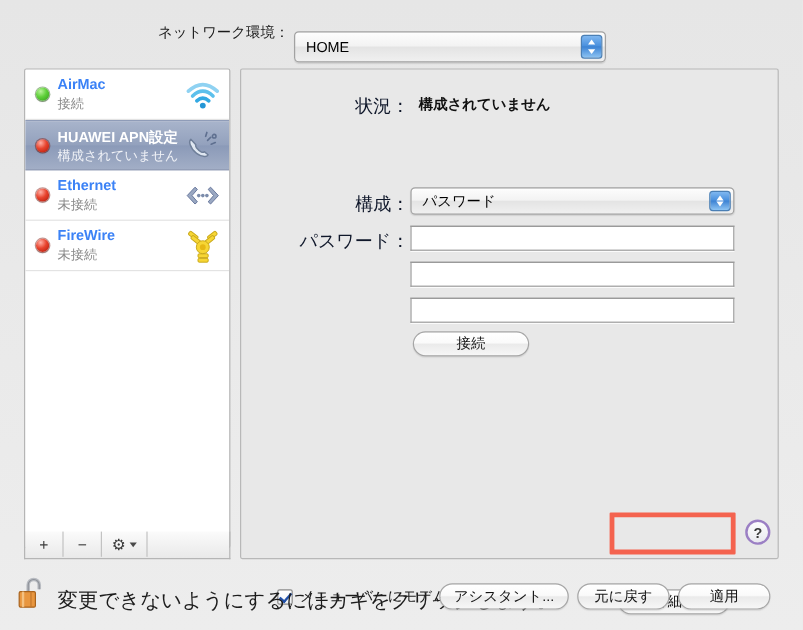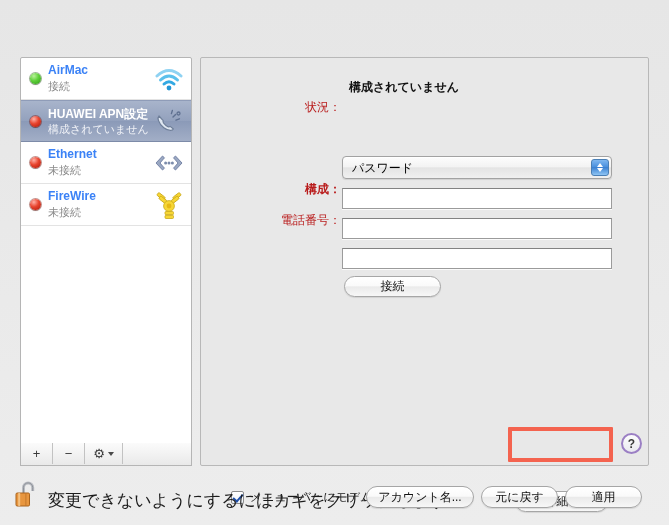--- a/index.html
+++ b/index.html
@@ -114,22 +114,22 @@
 
   
   #main {
     position: absolute; left: 200px; top: 57px; width: 449px; height: 409px;
     background: #e8e8e8;
     border: 1px solid #b8b8b8;
     border-radius: 2px;
     box-sizing: border-box;
   }
   .frm-label {
-    position: absolute; font-size: 12px; color: #b91c1c;
-    text-align: right; white-space: nowrap; margin-top: 20px;
+    position: absolute; font-size: 15px; color: #0f172a;
+    text-align: right; white-space: nowrap;
   }
   .frm-value-bold {
     position: absolute; font-size: 12px; font-weight: bold; color: #111; white-space: nowrap;
   }
   .tfield {
     position: absolute;
     background: #ffffff;
     border: 1px solid #9b9b9b;
     border-top-color: #828282;
     box-sizing: border-box;
@@ -190,20 +190,27 @@
   }
   #btn-assistant { left: 366px; top: 486px; width: 108px; height: 22px; }
   #btn-revert    { left: 481px; top: 486px; width: 77px; height: 22px; }
   #btn-apply     { left: 565px; top: 486px; width: 77px; height: 22px; }
 </style>
 </head>
 <body>
 
 <div id="root">
 
+  <div class="env-row">
+    <div class="env-label">ネットワーク環境：</div>
+    <div class="popup" id="env-popup">
+      <span class="pv">HOME</span>
+      <span class="arrows"></span>
+    </div>
+  </div>
 
   <div id="sidebar">
 
     <div class="svc">
       <span class="dot green"></span>
       <span class="nm">AirMac</span>
       <span class="st">接続</span>
       <span class="ic">
         <svg width="32" height="30" viewBox="0 0 32 30">
           <g fill="none" stroke-linecap="round">
@@ -279,27 +286,27 @@
       <span>⚙</span>
       <span style="margin-left:3px;border-left:3px solid transparent;border-right:3px solid transparent;border-top:4px solid #4a4a4a;display:inline-block;"></span>
     </div>
   </div>
 
   <div id="main">
 
     <div class="frm-label" style="left:60px; top:21px; width:80px;">状況：</div>
     <div class="frm-value-bold" style="left:148px; top:21px;">構成されていません</div>
 
-    <div class="frm-label" style="left:60px; top:103px; width:80px;font-weight:bold;">構成：</div>
+    <div class="frm-label" style="left:60px; top:103px; width:80px;">構成：</div>
     <div class="popup" style="left:141px; top:98px; width:270px; height:23px;">
       <span class="pv">パスワード</span>
       <span class="arrows"></span>
     </div>
 
-    <div class="frm-label" style="left:40px; top:134px; width:100px;">電話番号：</div>
+    <div class="frm-label" style="left:40px; top:134px; width:100px;">パスワード：</div>
     <div class="tfield" style="left:141px; top:130px; width:270px; height:21px;">
       <input type="text" value="" style="">
     </div>
 
     <div class="tfield" style="left:141px; top:160px; width:270px; height:21px;">
       <input type="text" value="" style="">
     </div>
 
     <div class="tfield" style="left:141px; top:190px; width:270px; height:21px;">
       <input type="password" value="" style="">
@@ -324,17 +331,17 @@
     <svg width="26" height="32" viewBox="0 0 26 32">
       <path d="M9.5 14 V8.5 a4.6 4.6 0 0 1 9.2 0 V12" fill="none" stroke="#b9bcc2" stroke-width="3"></path>
       <path d="M9.5 14 V8.5 a4.6 4.6 0 0 1 9.2 0 V12" fill="none" stroke="#8e9299" stroke-width="1"></path>
       <rect x="2" y="14" width="13.5" height="13" rx="1.2" fill="#e8963f" stroke="#a9631c" stroke-width="1"></rect>
       <rect x="4.2" y="14" width="2" height="13" fill="#f6c98d" opacity="0.85"></rect>
       <rect x="11" y="14" width="1.6" height="13" fill="#c2762a" opacity="0.6"></rect>
     </svg>
   </span>
   <div id="lock-text">変更できないようにするにはカギをクリックします。</div>
 
-  <div class="capsule" id="btn-assistant">アカウント名...</div>
+  <div class="capsule" id="btn-assistant">アシスタント...</div>
   <div class="capsule" id="btn-apply">適用</div>
   <div class="capsule" id="btn-revert">元に戻す</div>
 
 </div>
 
 </body></html>

